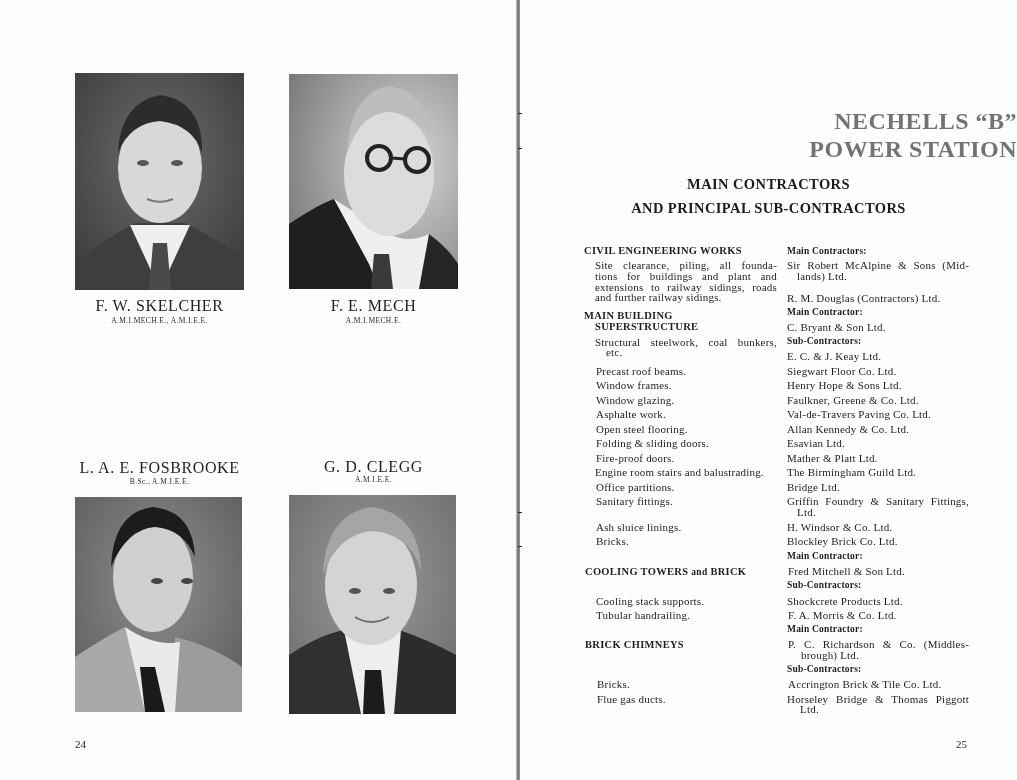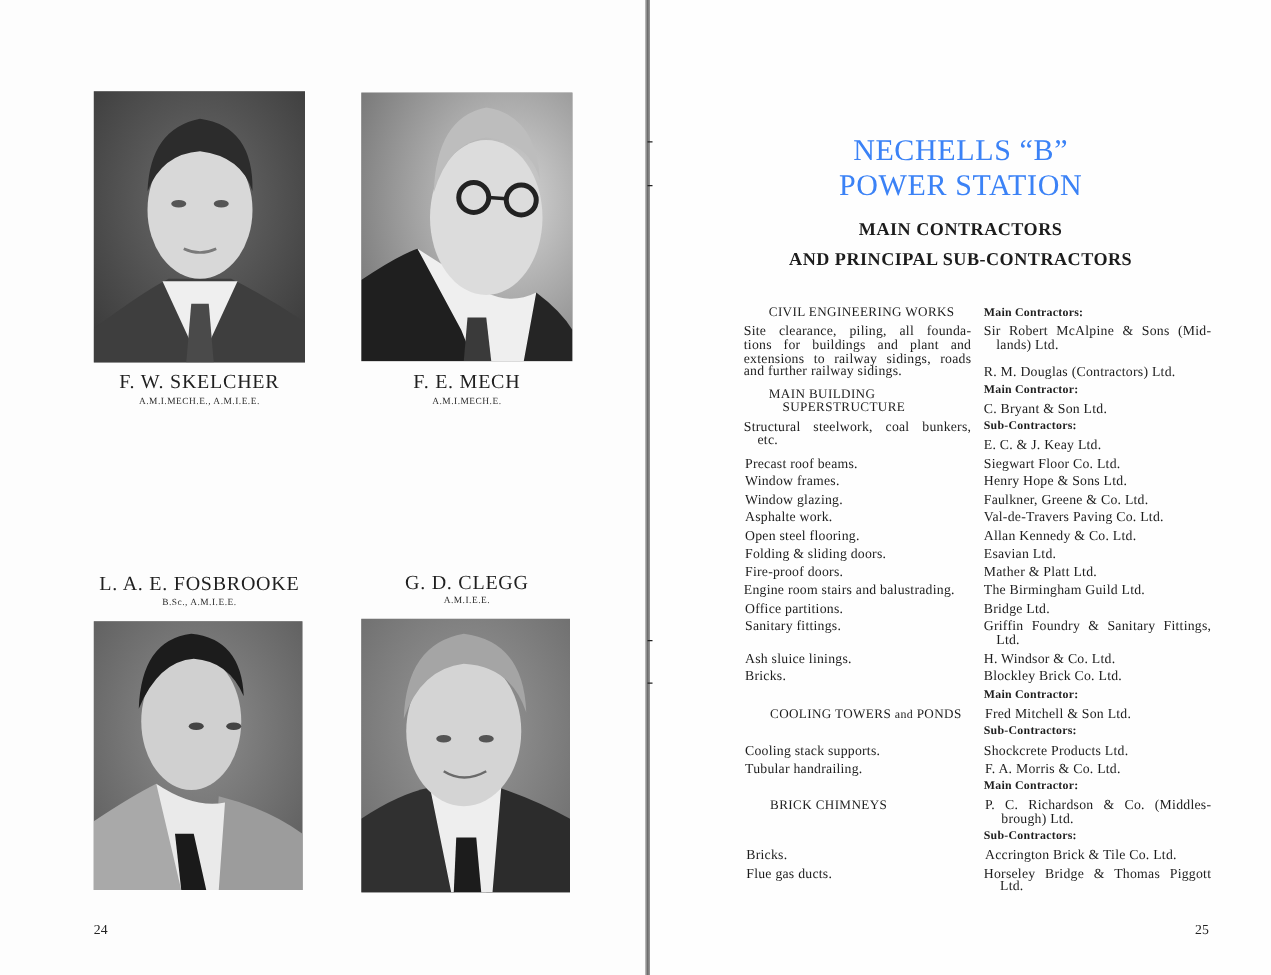--- a/index.html
+++ b/index.html
@@ -25,30 +25,30 @@
     position: absolute; text-align: center; font-size: 16px; letter-spacing: 0.6px;
     color: #1f1f1f; white-space: nowrap;
   }
   .quals {
     position: absolute; text-align: center; font-size: 7.5px; letter-spacing: 0.4px;
     color: #2a2a2a; white-space: nowrap;
   }
   .pageno { position: absolute; font-size: 11px; color: #222; margin-top: 12px; }
 
   .title {
-    position: absolute; left: 520px; width: 497px; text-align: center;
-    font-weight: normal; font-size: 24px; letter-spacing: 0.5px; color: #3b82f6;
+    position: absolute; left: 520px; width: 497px; text-align: right;
+    font-weight: bold; font-size: 24px; letter-spacing: 0.5px; color: #737373;
   }
   .subtitle {
     position: absolute; left: 520px; width: 497px; text-align: center;
     font-weight: bold; font-size: 14.5px; letter-spacing: 0.4px; color: #1c1c1c;
   }
 
   .t { position: absolute; font-size: 11px; line-height: 11px; white-space: nowrap; color: #1d1d1d; letter-spacing: 0.2px; }
-  .sec { font-weight: normal; font-size: 10.5px; letter-spacing: 0.3px; margin-left: 31px; }
+  .sec { font-weight: bold; font-size: 10.5px; letter-spacing: 0.3px; }
   .role { font-weight: bold; font-size: 9.5px; letter-spacing: 0.2px; }
   .jst { text-align: justify; text-align-last: justify; white-space: normal; }
 </style>
 </head>
 <body>
 
 <div class="page page-left"></div>
 <div class="page page-right"></div>
 <div class="spine"></div>
 <div class="spine-mark" style="top:113px"></div>
@@ -172,21 +172,21 @@
 <div class="t" style="left:596px;top:453px">Fire-proof doors.</div>
 <div class="t" style="left:595px;top:467px">Engine room stairs and balustrading.</div>
 <div class="t" style="left:596px;top:482px">Office partitions.</div>
 <div class="t" style="left:596px;top:496px">Sanitary fittings.</div>
 <div class="t" style="left:596px;top:522px">Ash sluice linings.</div>
 <div class="t" style="left:596px;top:536px">Bricks.</div>
 
 <div class="t sec" style="left:585px;top:566px">
   <span>COOLING TOWERS</span>
   <span style="font-size:9.5px">and</span>
-  <span>PONDS</span>
+  <span>BRICK</span>
 </div>
 <div class="t" style="left:596px;top:596px">Cooling stack supports.</div>
 <div class="t" style="left:596px;top:610px">Tubular handrailing.</div>
 
 <div class="t sec" style="left:585px;top:639px">BRICK CHIMNEYS</div>
 <div class="t" style="left:597px;top:679px">Bricks.</div>
 <div class="t" style="left:597px;top:694px">Flue gas ducts.</div>
 
 <div class="t role" style="left:787px;top:246px">Main Contractors:</div>
 <div class="t jst" style="left:787px;top:260px;width:182px">Sir Robert McAlpine &amp; Sons (Mid-</div>

